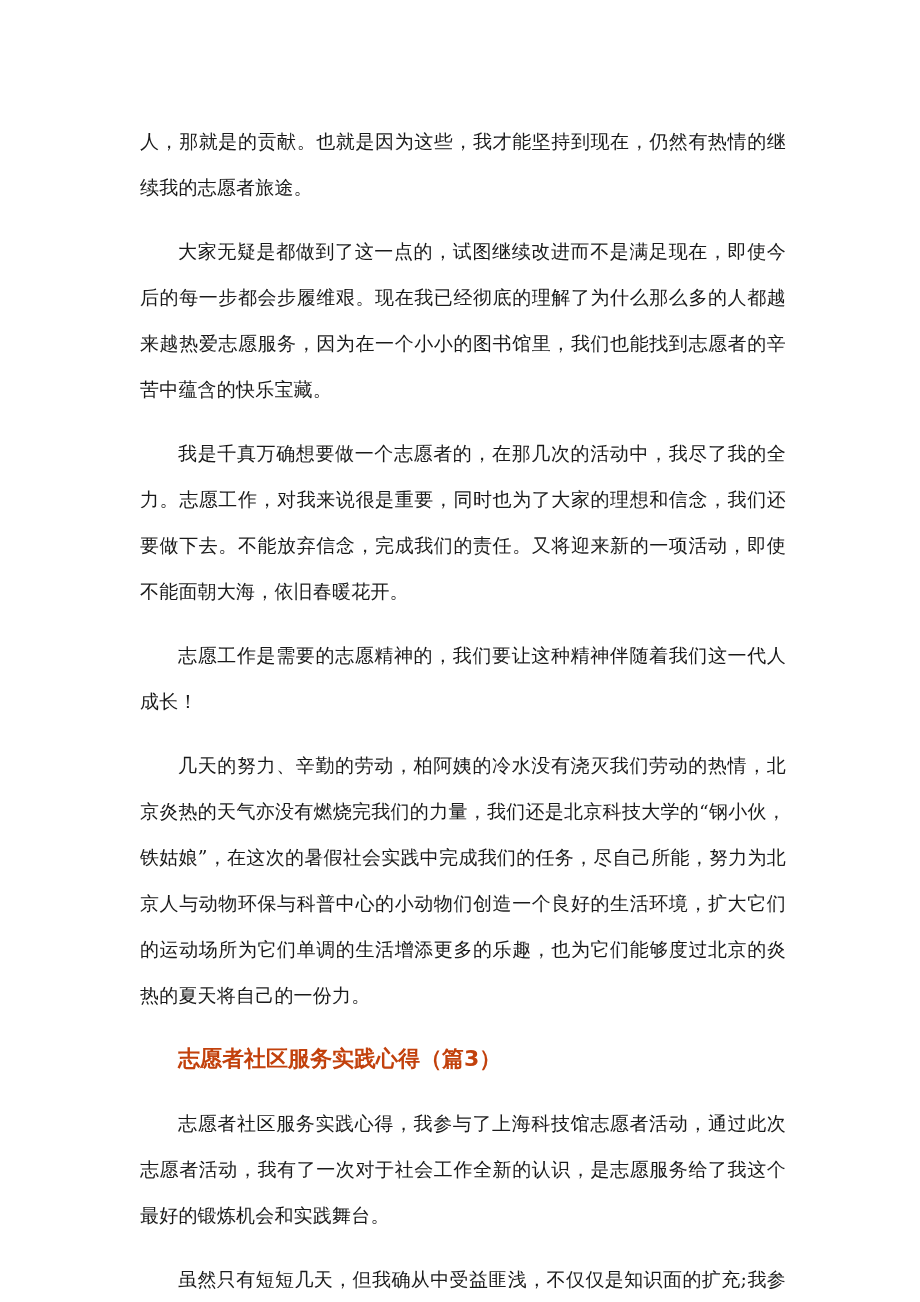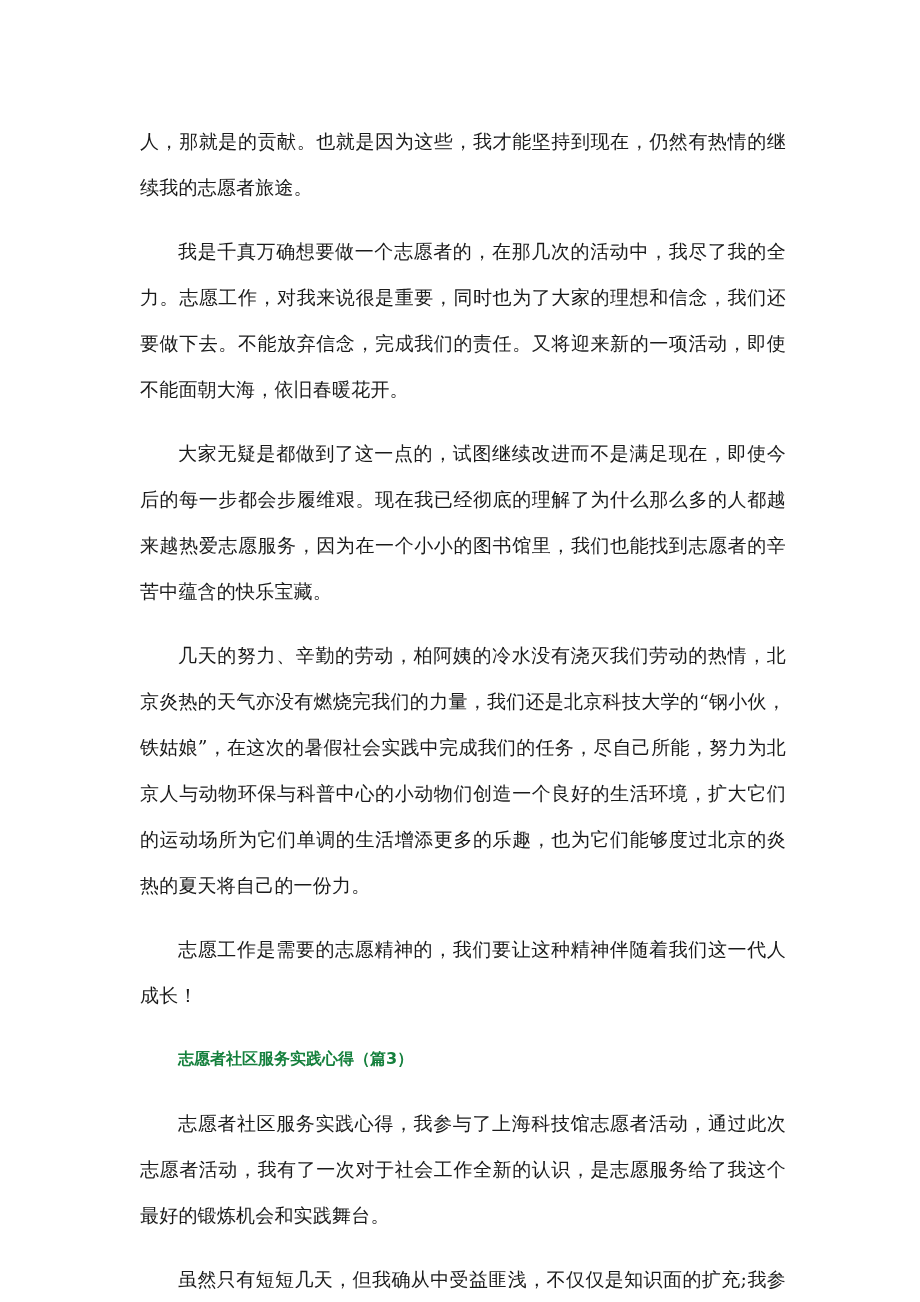--- a/index.html
+++ b/index.html
@@ -1,28 +1,28 @@
 <!DOCTYPE html>
 <html><head>
 <meta charset="utf-8">
 <style>
   html, body { margin: 0; padding: 0; background: #ffffff; }
   body { width: 920px; height: 1302px; position: relative; overflow: hidden;
          font-family: "DejaVu Serif", "Liberation Serif", serif; color: #1a1a1a; }
   .page { position: absolute; left: 140px; top: 118px; width: 646px; }
   .para { font-size: 19px; line-height: 46px; margin: 0 0 18px 0; text-align: justify; text-indent: 38px; letter-spacing: 0.2px; }
   .para.noindent { text-indent: 0; }
-  .heading { font-size: 16px; line-height: 46px; margin: 0 0 18px 0; padding-left: 38px; color: #15803d; font-weight: bold;
+  .heading { font-size: 22px; line-height: 46px; margin: 0 0 18px 0; padding-left: 38px; color: #c2410c; font-weight: bold;
              font-family: "DejaVu Sans", "Liberation Sans", sans-serif; }
 </style>
 </head>
 <body>
 
 <div class="page">
   <p class="para noindent">人，那就是的贡献。也就是因为这些，我才能坚持到现在，仍然有热情的继续我的志愿者旅途。</p>
+  <p class="para">大家无疑是都做到了这一点的，试图继续改进而不是满足现在，即使今后的每一步都会步履维艰。现在我已经彻底的理解了为什么那么多的人都越来越热爱志愿服务，因为在一个小小的图书馆里，我们也能找到志愿者的辛苦中蕴含的快乐宝藏。</p>
   <p class="para">我是千真万确想要做一个志愿者的，在那几次的活动中，我尽了我的全力。志愿工作，对我来说很是重要，同时也为了大家的理想和信念，我们还要做下去。不能放弃信念，完成我们的责任。又将迎来新的一项活动，即使不能面朝大海，依旧春暖花开。</p>
-  <p class="para">大家无疑是都做到了这一点的，试图继续改进而不是满足现在，即使今后的每一步都会步履维艰。现在我已经彻底的理解了为什么那么多的人都越来越热爱志愿服务，因为在一个小小的图书馆里，我们也能找到志愿者的辛苦中蕴含的快乐宝藏。</p>
+  <p class="para">志愿工作是需要的志愿精神的，我们要让这种精神伴随着我们这一代人成长！</p>
   <p class="para">几天的努力、辛勤的劳动，柏阿姨的冷水没有浇灭我们劳动的热情，北京炎热的天气亦没有燃烧完我们的力量，我们还是北京科技大学的“钢小伙，铁姑娘”，在这次的暑假社会实践中完成我们的任务，尽自己所能，努力为北京人与动物环保与科普中心的小动物们创造一个良好的生活环境，扩大它们的运动场所为它们单调的生活增添更多的乐趣，也为它们能够度过北京的炎热的夏天将自己的一份力。</p>
-  <p class="para">志愿工作是需要的志愿精神的，我们要让这种精神伴随着我们这一代人成长！</p>
   <h2 class="heading">志愿者社区服务实践心得（篇3）</h2>
   <p class="para">志愿者社区服务实践心得，我参与了上海科技馆志愿者活动，通过此次志愿者活动，我有了一次对于社会工作全新的认识，是志愿服务给了我这个最好的锻炼机会和实践舞台。</p>
   <p class="para">虽然只有短短几天，但我确从中受益匪浅，不仅仅是知识面的扩充;我参与活动期间，每天都与形形色色的人群接触，每一次真诚的问候，每一个热心的举动换来的是他人发自内心的感谢，这使我对奉献过程中得到的快乐感受更加深刻。</p>
 </div>
 
 </body></html>

